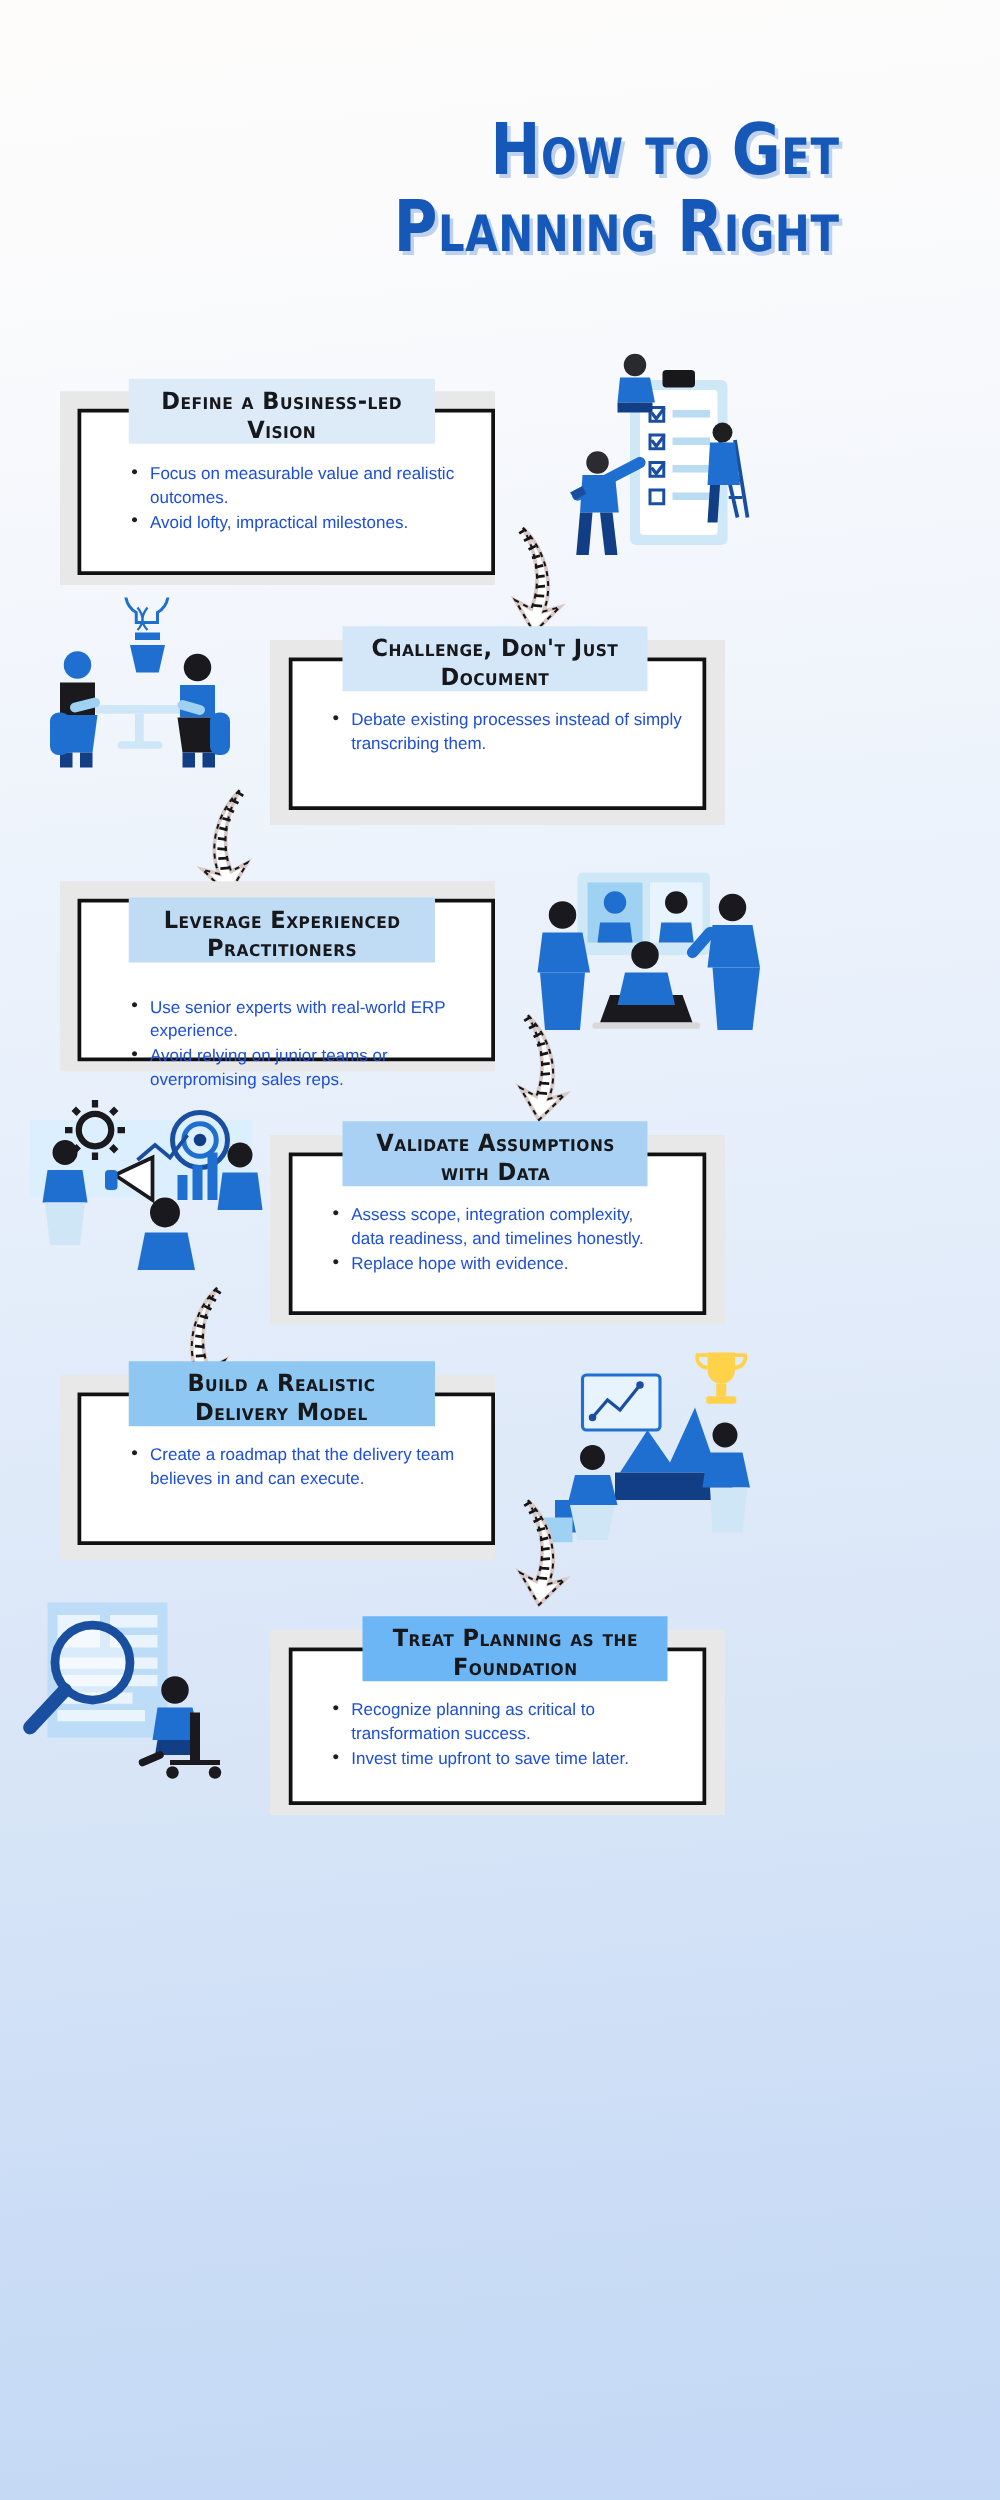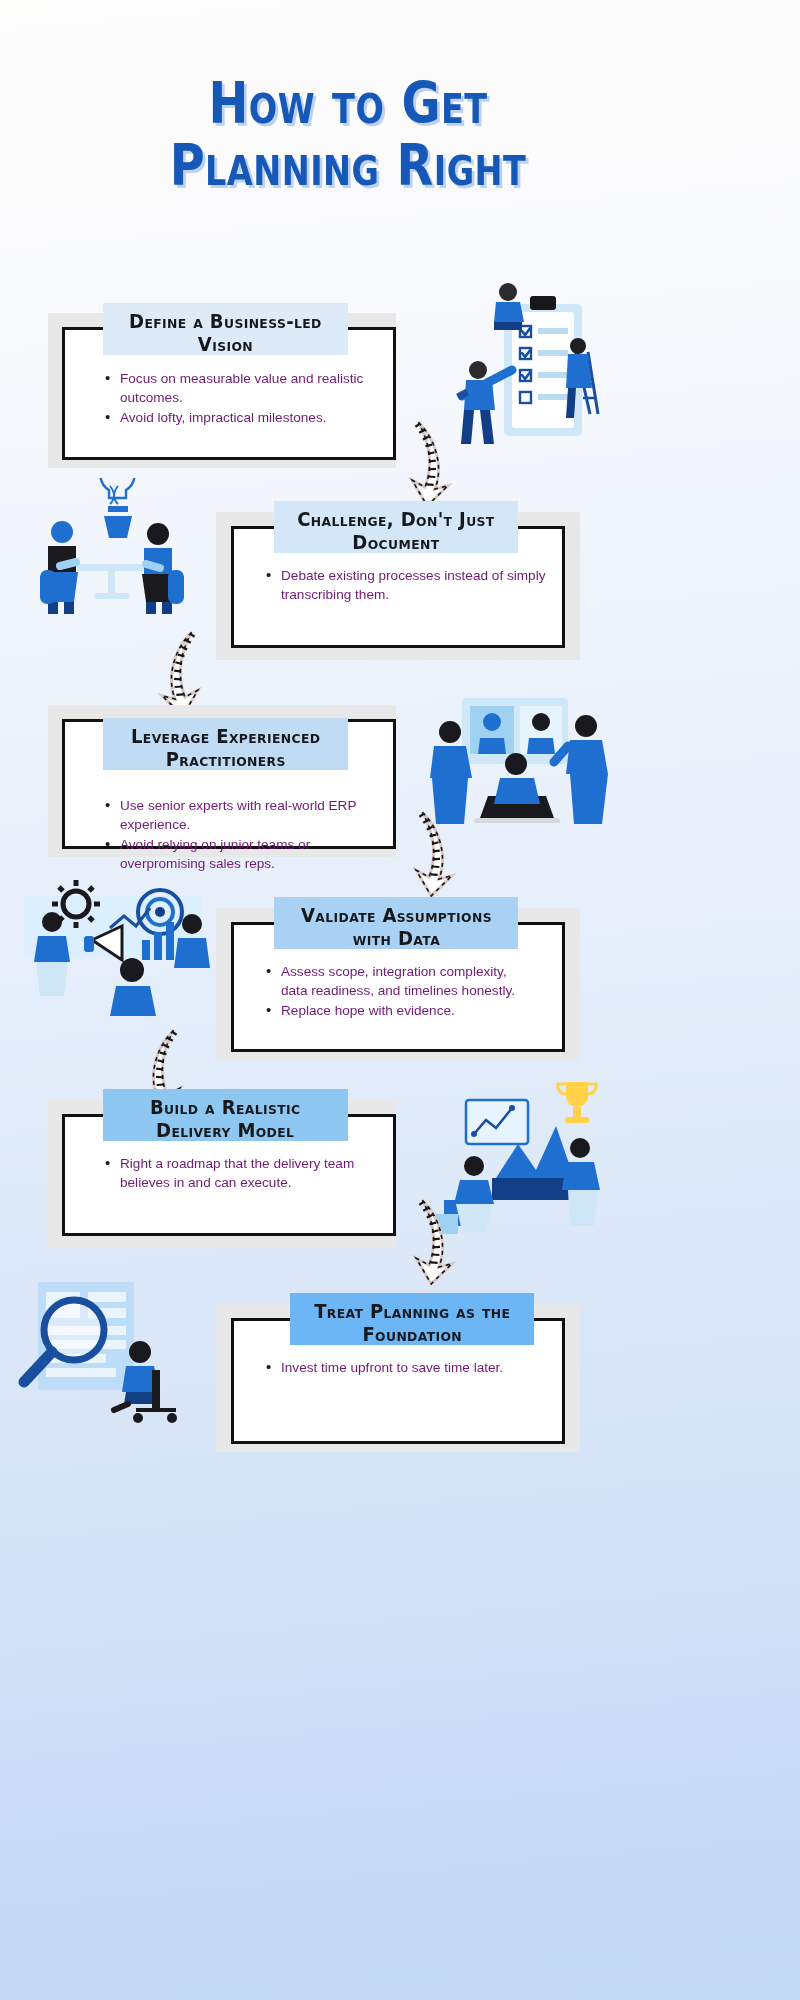--- a/index.html
+++ b/index.html
@@ -5,21 +5,21 @@
   * { margin:0; padding:0; box-sizing:border-box; }
   html,body { width:800px; height:2000px; }
   body {
     font-family:"Liberation Sans", sans-serif;
     background:linear-gradient(175deg,#fdfcfb 0%,#fbfbfc 10%,#f2f6fc 26%,#e8f0fb 42%,#dfeaf9 58%,#d6e4f7 72%,#cbddf6 86%,#c3d8f5 100%);
     position:relative; overflow:hidden;
   }
   #page { position:relative; width:800px; height:2000px; }
 
   
-  .title-wrap { position:absolute; top:72px; left:0; width:696px; text-align:center; }
+  .title-wrap { position:absolute; top:89px; left:0; width:696px; text-align:right; }
   .title-line {
     font-family:"DejaVu Sans", sans-serif;
     font-weight:700;
     color:#1658b8;
     font-size:57px;
     line-height:62px;
     letter-spacing:0.5px;
     font-stretch:condensed;
     text-shadow:3px 3px 0 rgba(140,175,225,0.55);
     font-variant:small-caps;
@@ -46,21 +46,21 @@
     letter-spacing:0.4px;
     padding:7px 12px;
     transform-origin:center;
   }
   .hdr span { display:block; transform:scaleX(0.95); }
   ul.bullets {
     position:absolute;
     list-style:none;
     font-size:13.6px;
     line-height:19px;
-    color:#701a75;
+    color:#1d4ed8;
   }
   ul.bullets li {
     position:relative;
     padding-left:17px;
     margin-bottom:1px;
   }
   ul.bullets li::before {
     content:"•";
     position:absolute; left:2px; top:-1px;
     font-size:15px; color:#1d1d1f;
@@ -308,21 +308,21 @@
   <div class="step">
     <div class="shadow-plate" style="left:48px; top:1100px; width:348px; height:148px;"></div>
     <div class="framebox" style="left:62px; top:1114px; width:334px; height:122px;"></div>
     <div class="hdr" style="left:103px; top:1089px; width:245px; height:52px; background:#8ec8f2;">
       <div>
         <span>Build a Realistic</span>
         <span>Delivery Model</span>
       </div>
     </div>
     <ul class="bullets" style="left:103px; top:1154px; width:275px;">
-      <li>Right a roadmap that the delivery team believes in and can execute.</li>
+      <li>Create a roadmap that the delivery team believes in and can execute.</li>
     </ul>
 
     <svg class="illus" style="left:430px; top:1074px;" width="180" height="160" viewBox="0 0 180 160">
 
       <path d="M66 104l22-34 18 26 20-44 18 52z" fill="#1f6fd0"></path>
       <rect x="62" y="104" width="94" height="22" fill="#123e86"></rect>
 
       <rect x="36" y="26" width="62" height="44" rx="3" fill="#e8f4fd" stroke="#1f6fd0" stroke-width="2.5"></rect>
       <path d="M44 60l12-14 10 8 16-20" stroke="#1a4fa0" stroke-width="2.6" fill="none"></path>
       <circle cx="44" cy="60" r="3" fill="#1a4fa0"></circle>
@@ -358,20 +358,21 @@
   <div class="step">
     <div class="shadow-plate" style="left:216px; top:1304px; width:364px; height:148px;"></div>
     <div class="framebox" style="left:231px; top:1318px; width:334px; height:126px;"></div>
     <div class="hdr" style="left:290px; top:1293px; width:244px; height:52px; background:#6cb6f5;">
       <div>
         <span>Treat Planning as the</span>
         <span>Foundation</span>
       </div>
     </div>
     <ul class="bullets" style="left:264px; top:1358px; width:290px;">
+      <li>Recognize planning as critical to transformation success.</li>
       <li>Invest time upfront to save time later.</li>
     </ul>
 
     <svg class="illus" style="left:16px; top:1278px;" width="190" height="150" viewBox="0 0 190 150">
       <rect x="22" y="4" width="96" height="108" fill="#bcdcf8"></rect>
       <g fill="#e9f4fd">
           <rect x="30" y="14" width="34" height="26"></rect>
           <rect x="72" y="14" width="38" height="10"></rect>
         <rect x="72" y="30" width="38" height="10"></rect>
           <rect x="30" y="48" width="80" height="9"></rect>

